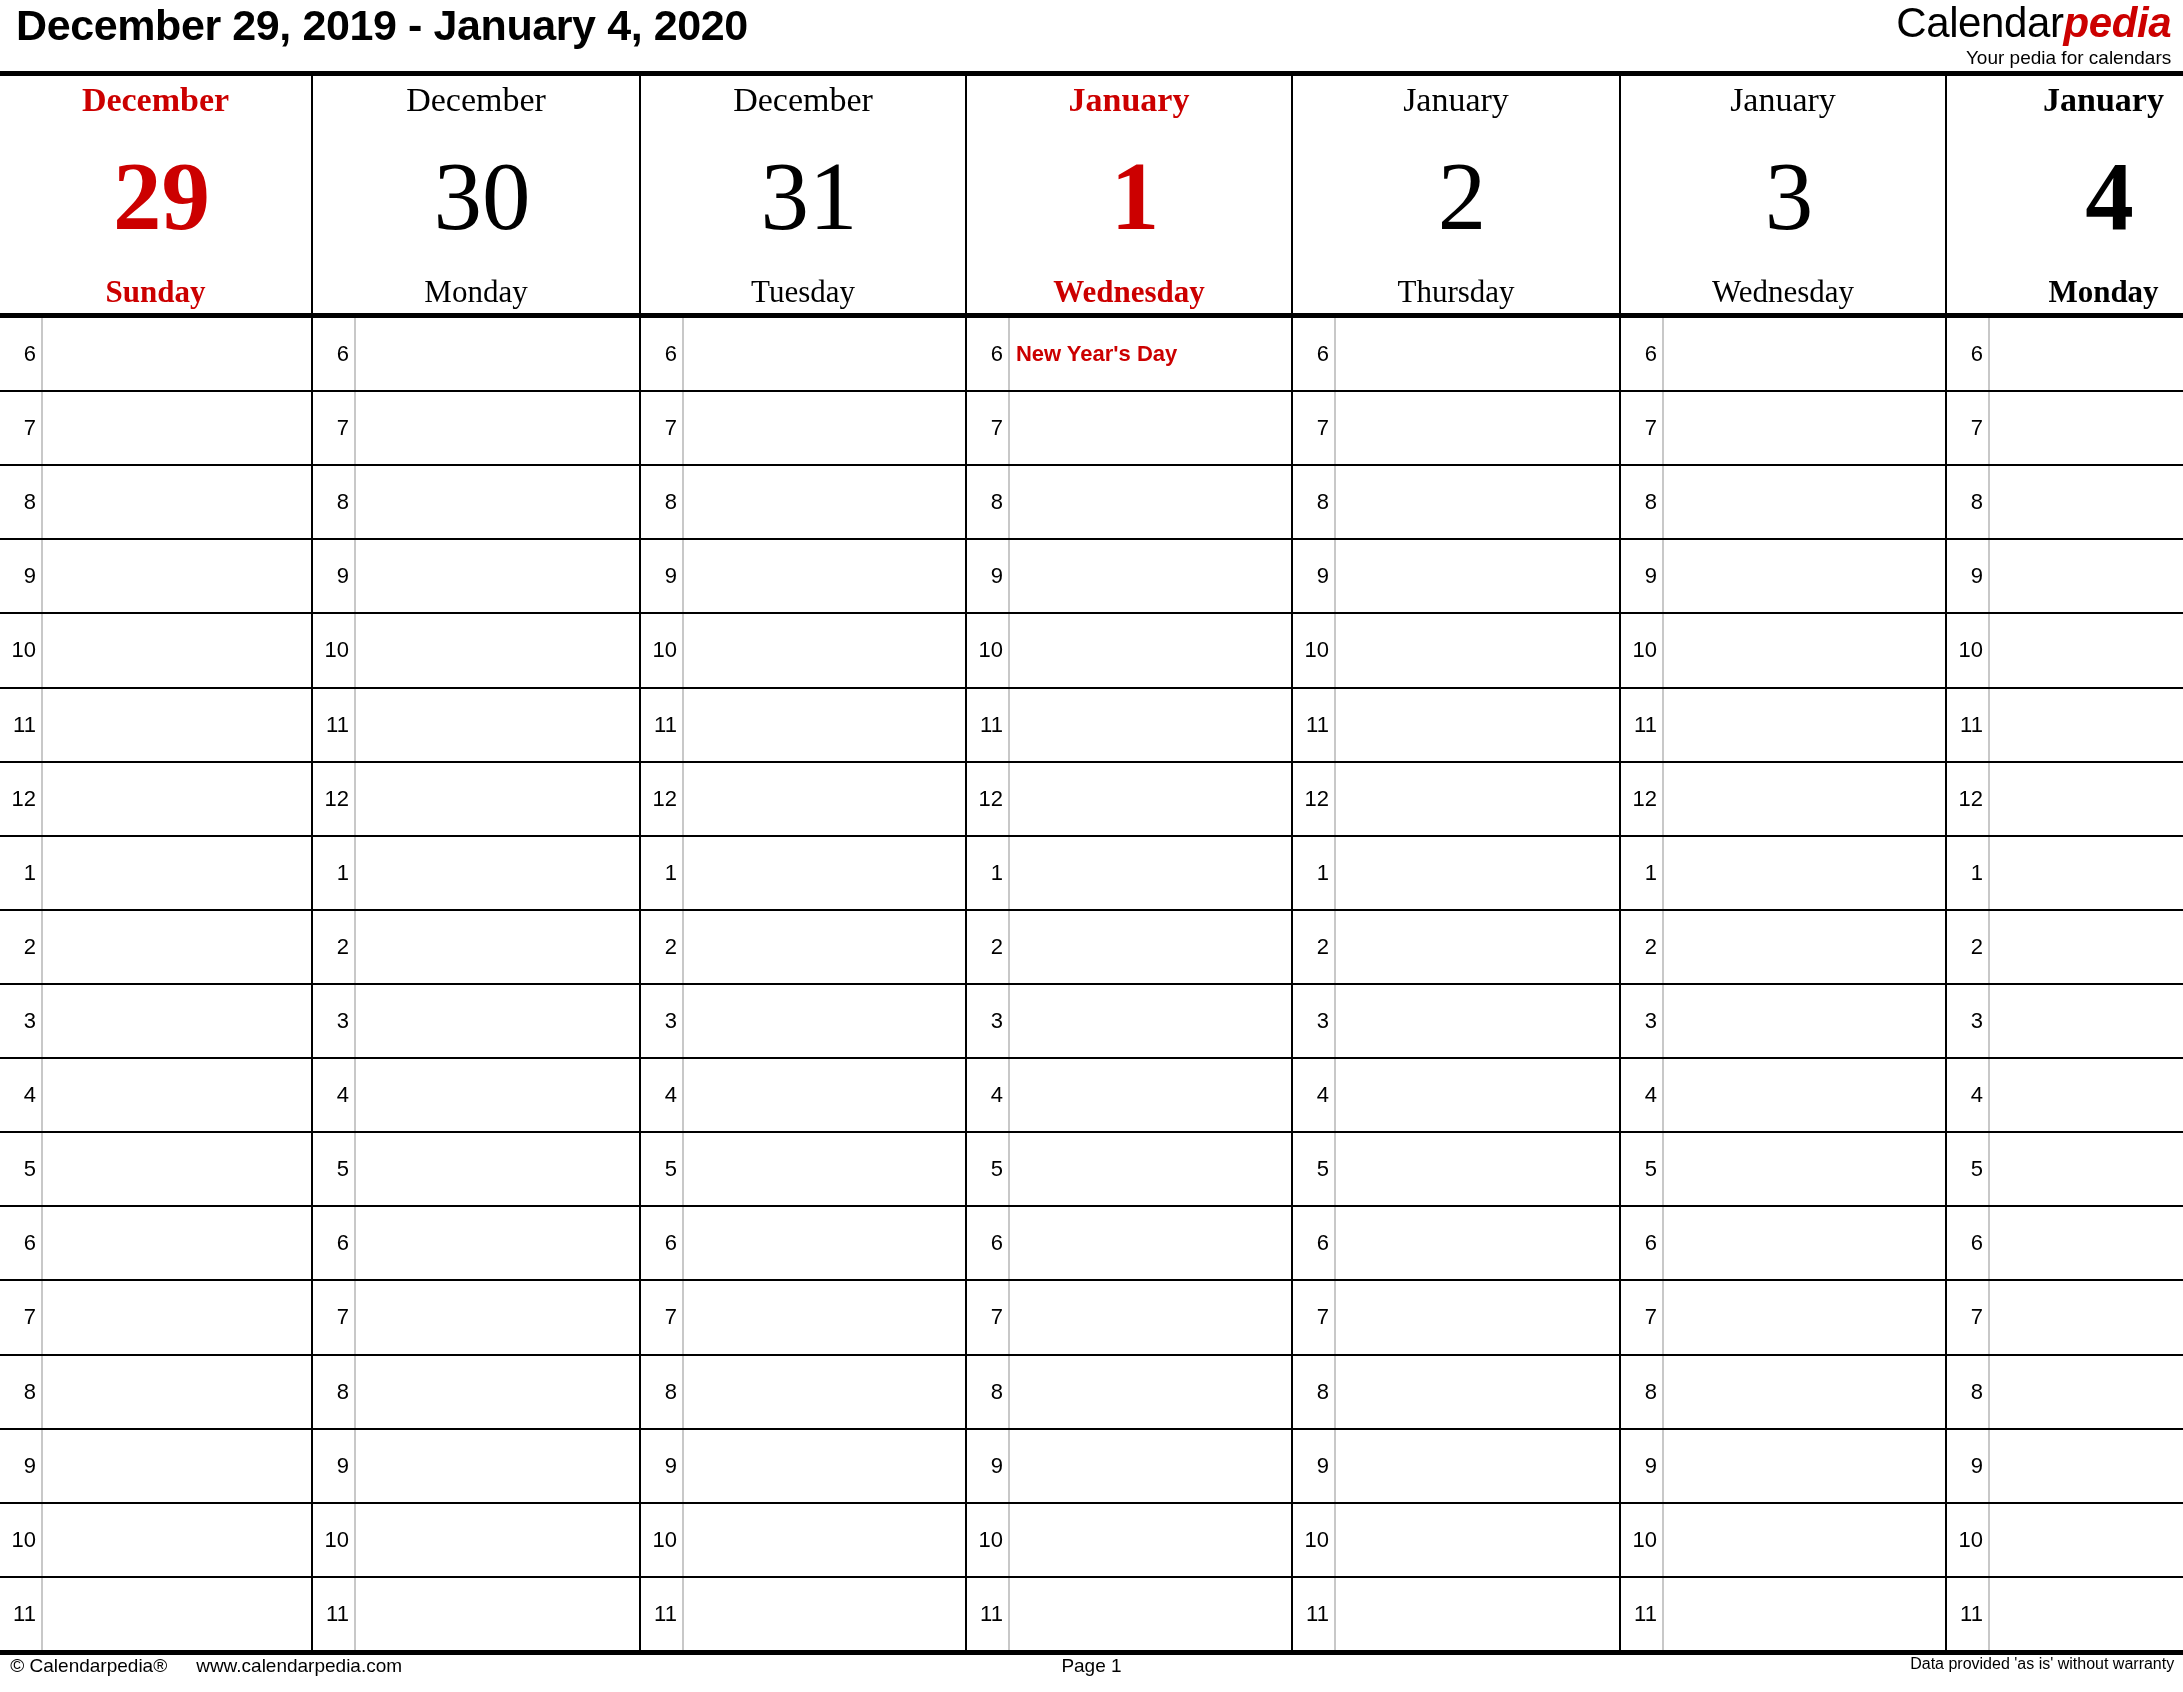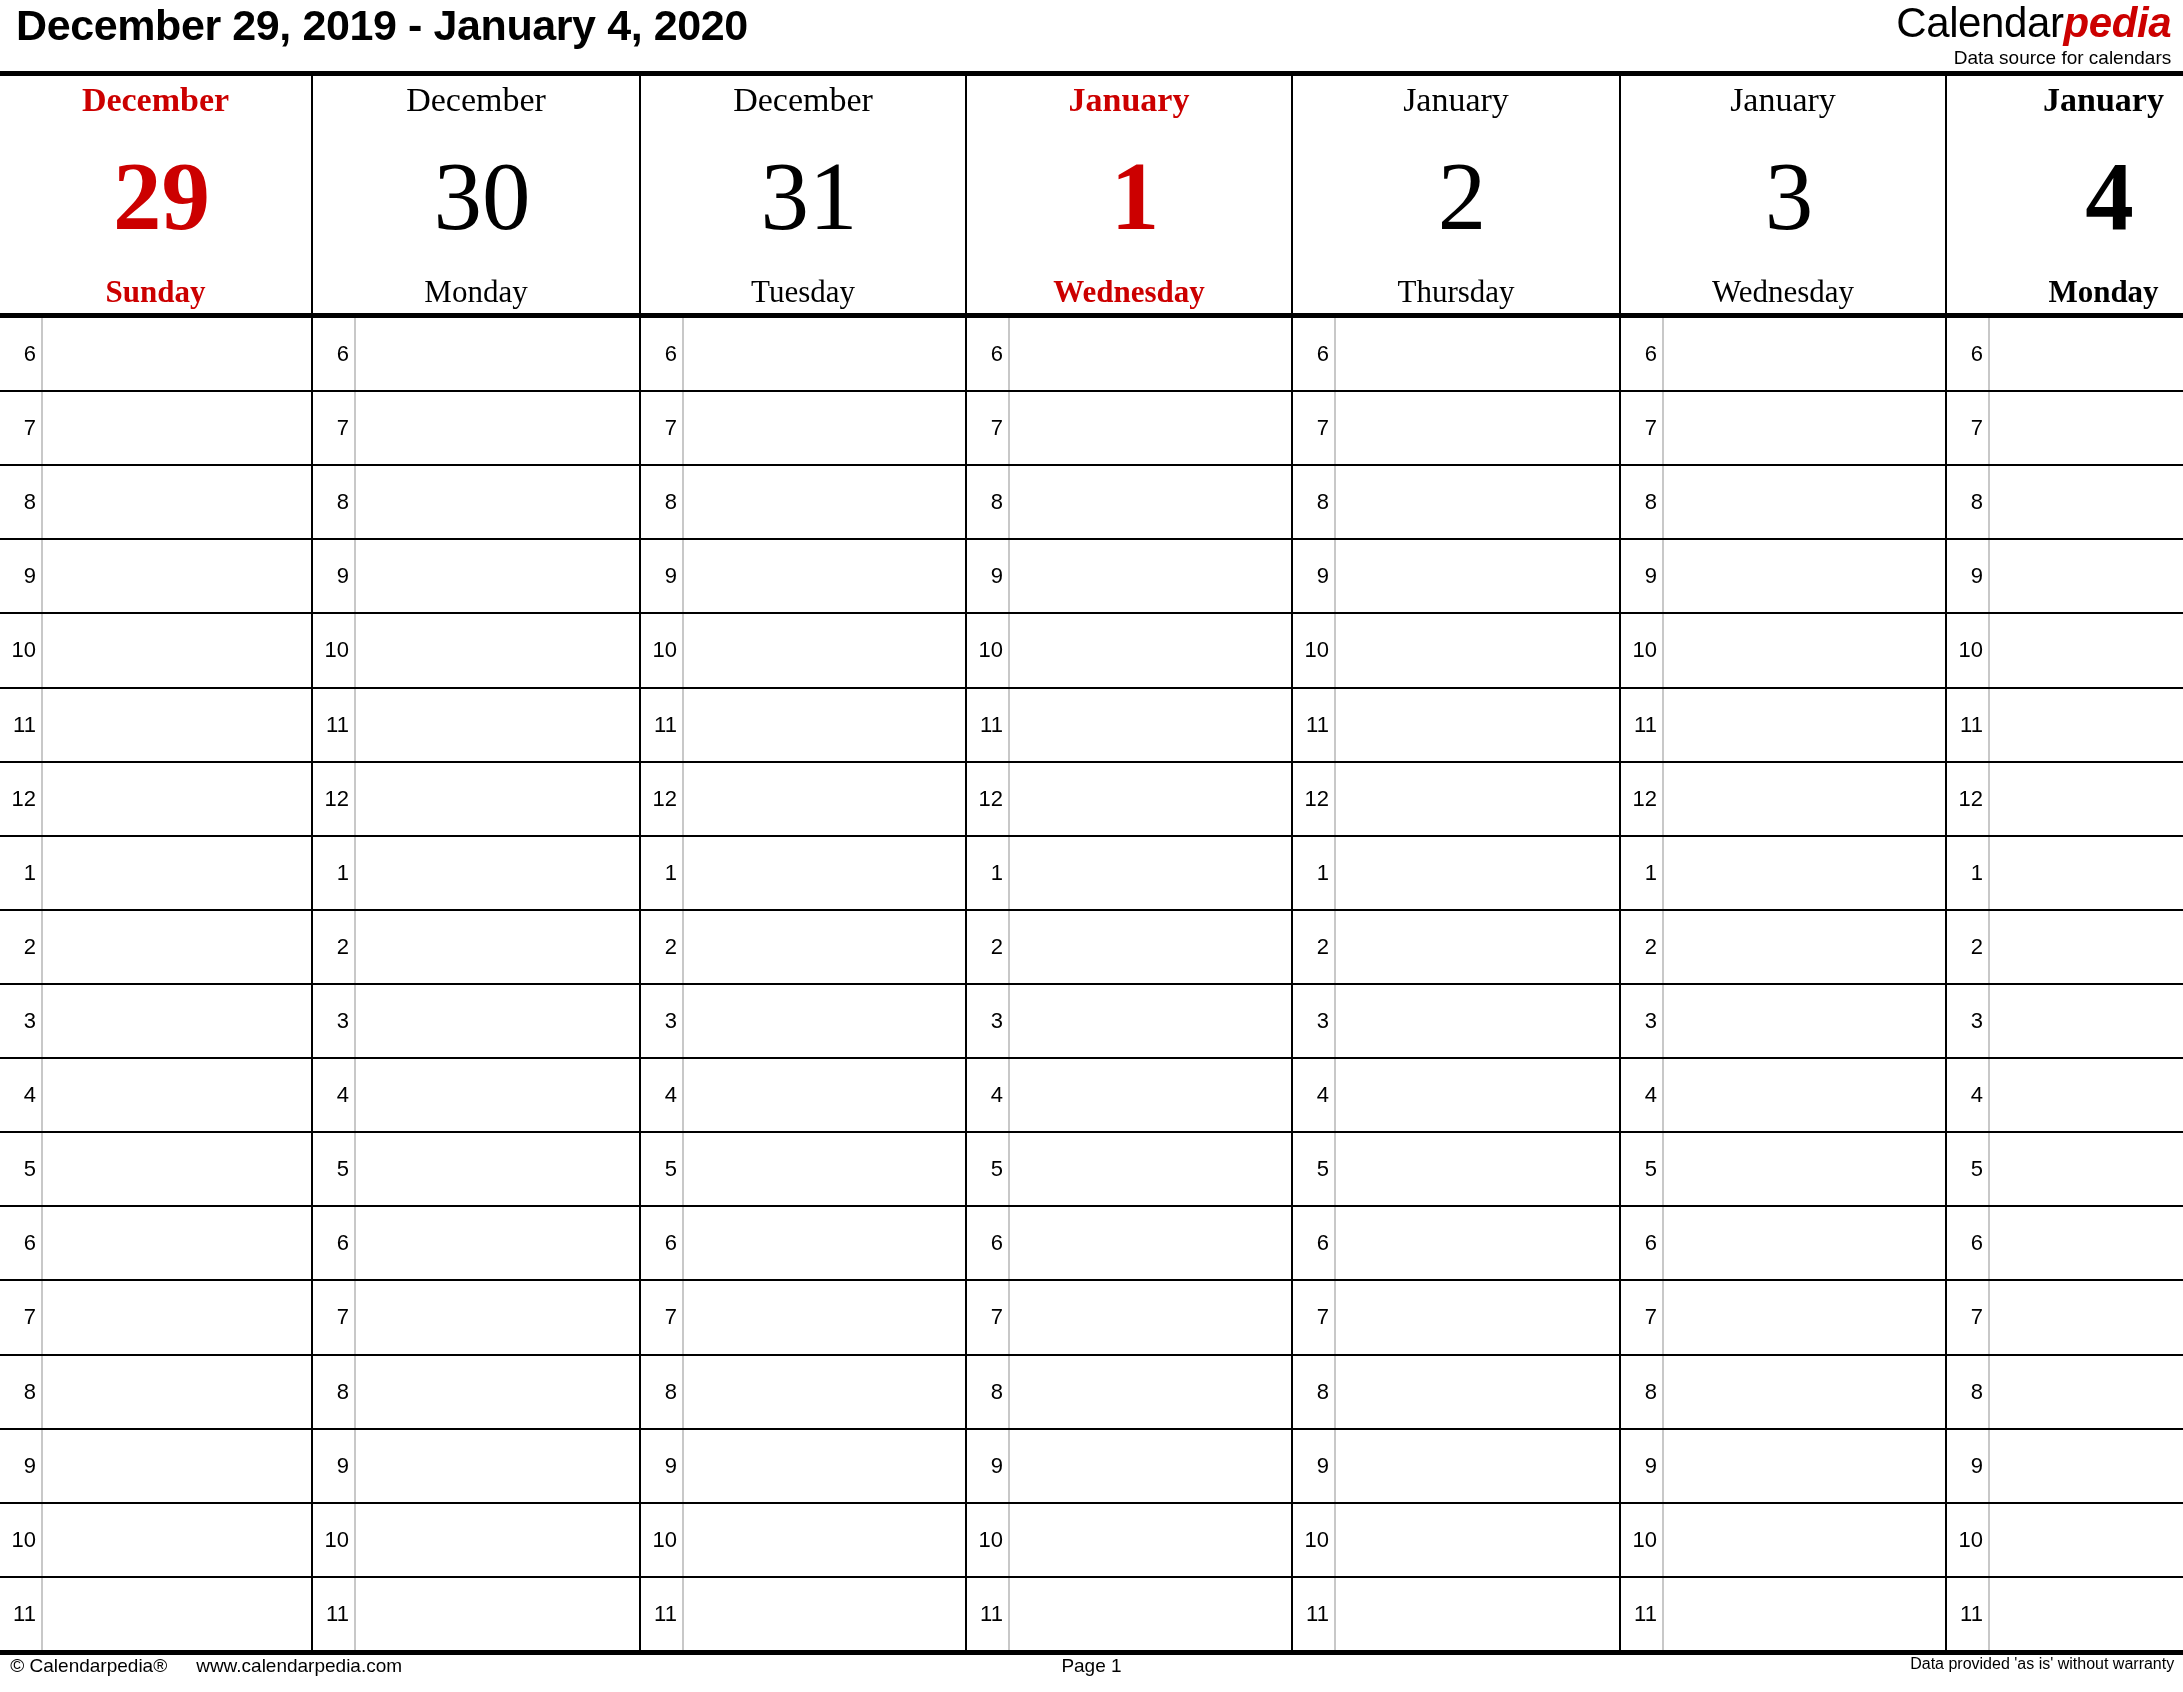--- a/index.html
+++ b/index.html
@@ -187,21 +187,21 @@
 </style>
 </head>
 <body>
 
 <div class="page">
 
   <div class="topbar">
     <div class="range-title">December 29, 2019 - January 4, 2020</div>
     <div class="brand">
       <div class="brand-line1"><span>Calendar</span><span class="pedia">pedia</span></div>
-      <div class="brand-line2">Data source for calendars</div>
+      <div class="brand-line2">Your pedia for calendars</div>
     </div>
   </div>
 
   <div class="grid">
     <div class="dayheader-row" id="dayheader-row">
         <div class="daycell holiday" style="flex: 0 0 313px; width: 313px;">
           <div class="dc-month">December</div>
           <div class="dc-num">29</div>
           <div class="dc-dow">Sunday</div>
         </div>
@@ -245,20 +245,21 @@
           <div class="hcell" style="flex: 0 0 328px; width: 328px;">
             <div class="hlabel">6</div>
             <div class="hnote"></div>
           </div>
           <div class="hcell" style="flex: 0 0 326px; width: 326px;">
             <div class="hlabel">6</div>
             <div class="hnote"></div>
           </div>
           <div class="hcell" style="flex: 0 0 326px; width: 326px;">
             <div class="hlabel">6</div>
+            <div class="hnote">New Year's Day</div>
           </div>
           <div class="hcell" style="flex: 0 0 328px; width: 328px;">
             <div class="hlabel">6</div>
             <div class="hnote"></div>
           </div>
           <div class="hcell" style="flex: 0 0 326px; width: 326px;">
             <div class="hlabel">6</div>
             <div class="hnote"></div>
           </div>
           <div class="hcell" style="flex: 0 0 313px; width: 313px;">

